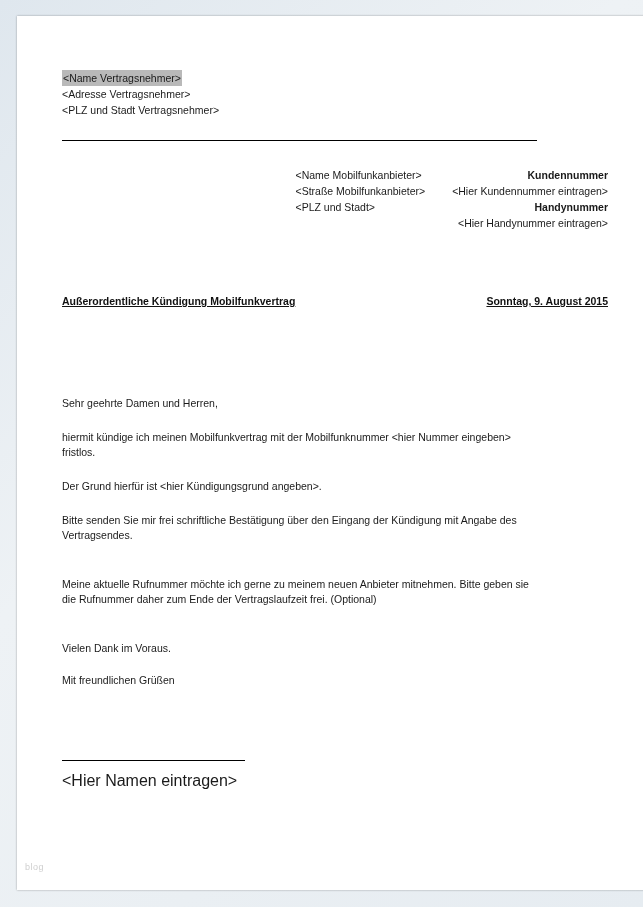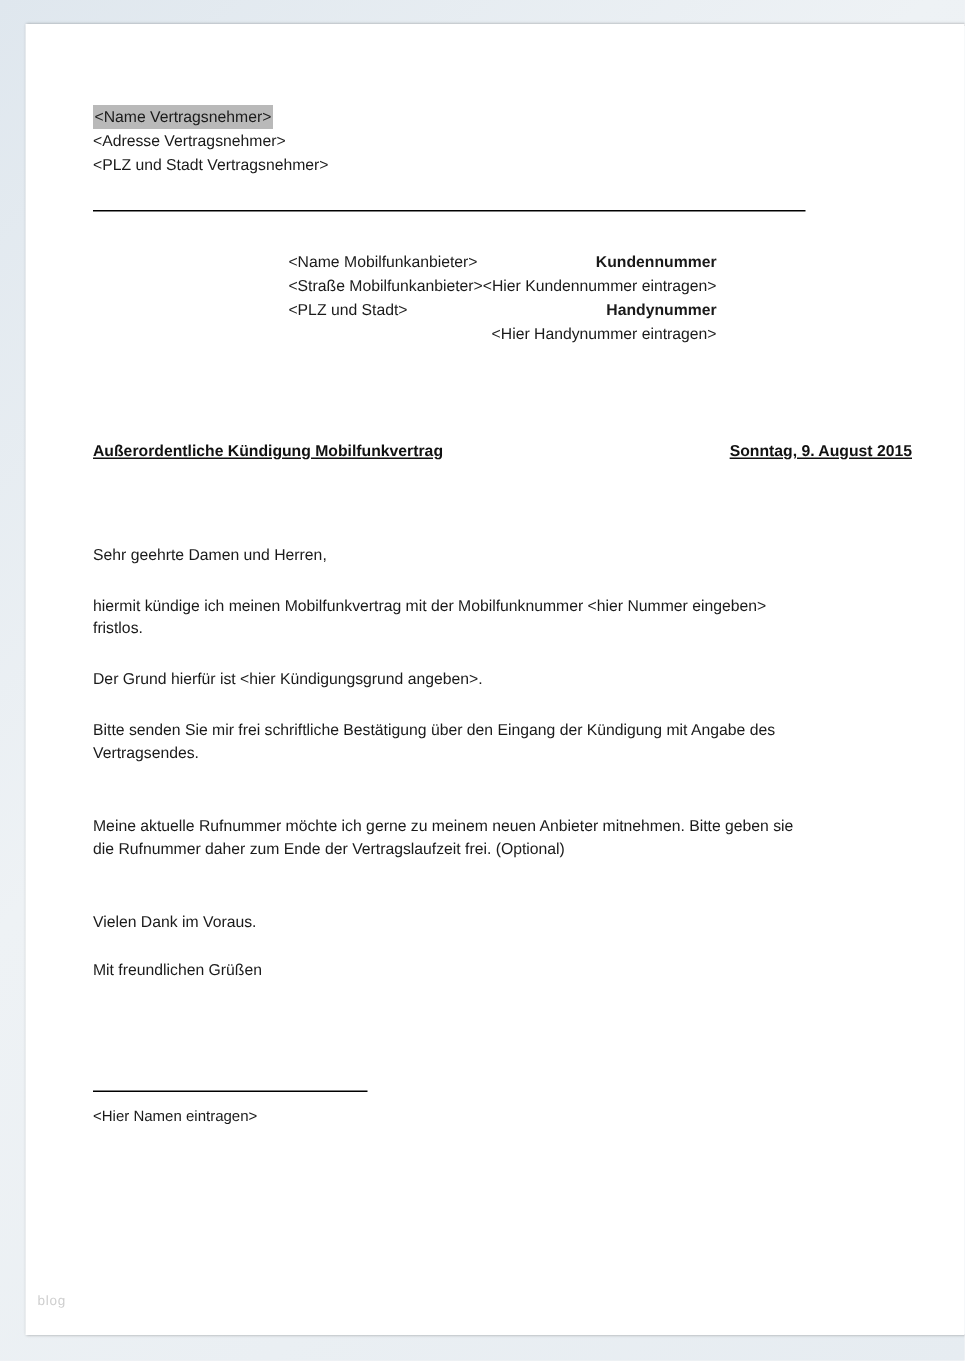--- a/index.html
+++ b/index.html
@@ -48,41 +48,42 @@
     display: inline-block;
     padding: 0 1px;
   }
   .rule {
     margin-top: 22px;
     border-top: 1px solid #000;
     width: 475px;
   }
   .addr-row {
     display: flex;
-    justify-content: center;
+    justify-content: flex-end;
     margin-top: 26px;
     font-size: 10.5px;
     color: #1a1a1a;
     line-height: 16px;
+    gap: 27px;
   }
   .addr-left div, .addr-right div { white-space: nowrap; }
   .addr-right { text-align: right; }
   .addr-right .bold { font-weight: bold; }
   .subject-row {
     display: flex;
     justify-content: space-between;
     align-items: baseline;
     margin-top: 64px;
     font-size: 10.5px;
     font-weight: bold;
     color: #111;
     text-decoration: underline;
   }
   .body-block {
-    margin-top: 56px;
+    margin-top: 89px;
     font-size: 10.5px;
     color: #1a1a1a;
     line-height: 15px;
   }
   .body-block p {
     margin: 0 0 19px 0;
     max-width: 480px;
   }
   .body-block p.para-gap {
     margin-top: 34px;
@@ -90,21 +91,21 @@
   .body-block p.tight {
     margin-bottom: 17px;
   }
   .sig-line {
     margin-top: 72px;
     border-top: 1px solid #000;
     width: 183px;
   }
   .sig-name {
     margin-top: 11px;
-    font-size: 10px;
+    font-size: 16px;
     color: #1a1a1a;
   }
   .watermark {
     position: absolute;
     left: 8px;
     bottom: 18px;
     font-size: 9px;
     color: #cfcfcf;
     letter-spacing: 0.5px;
   }

